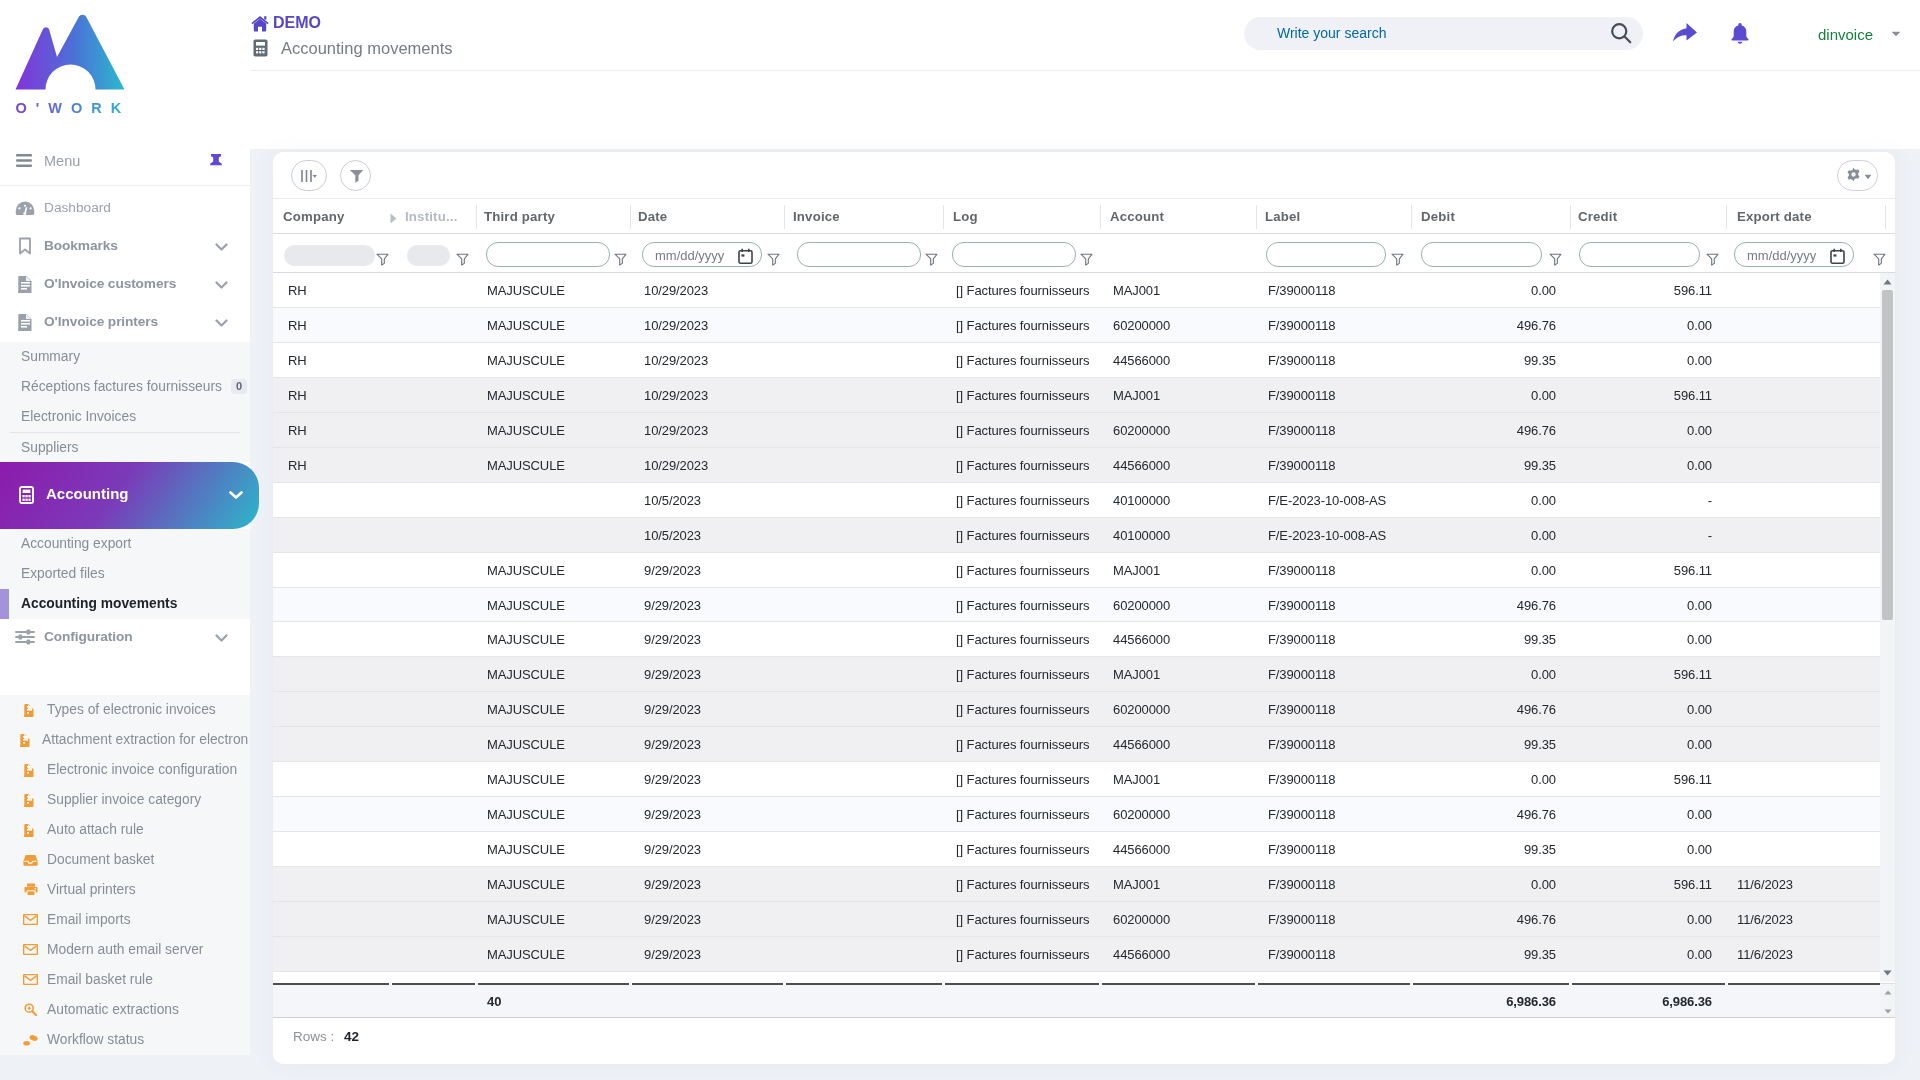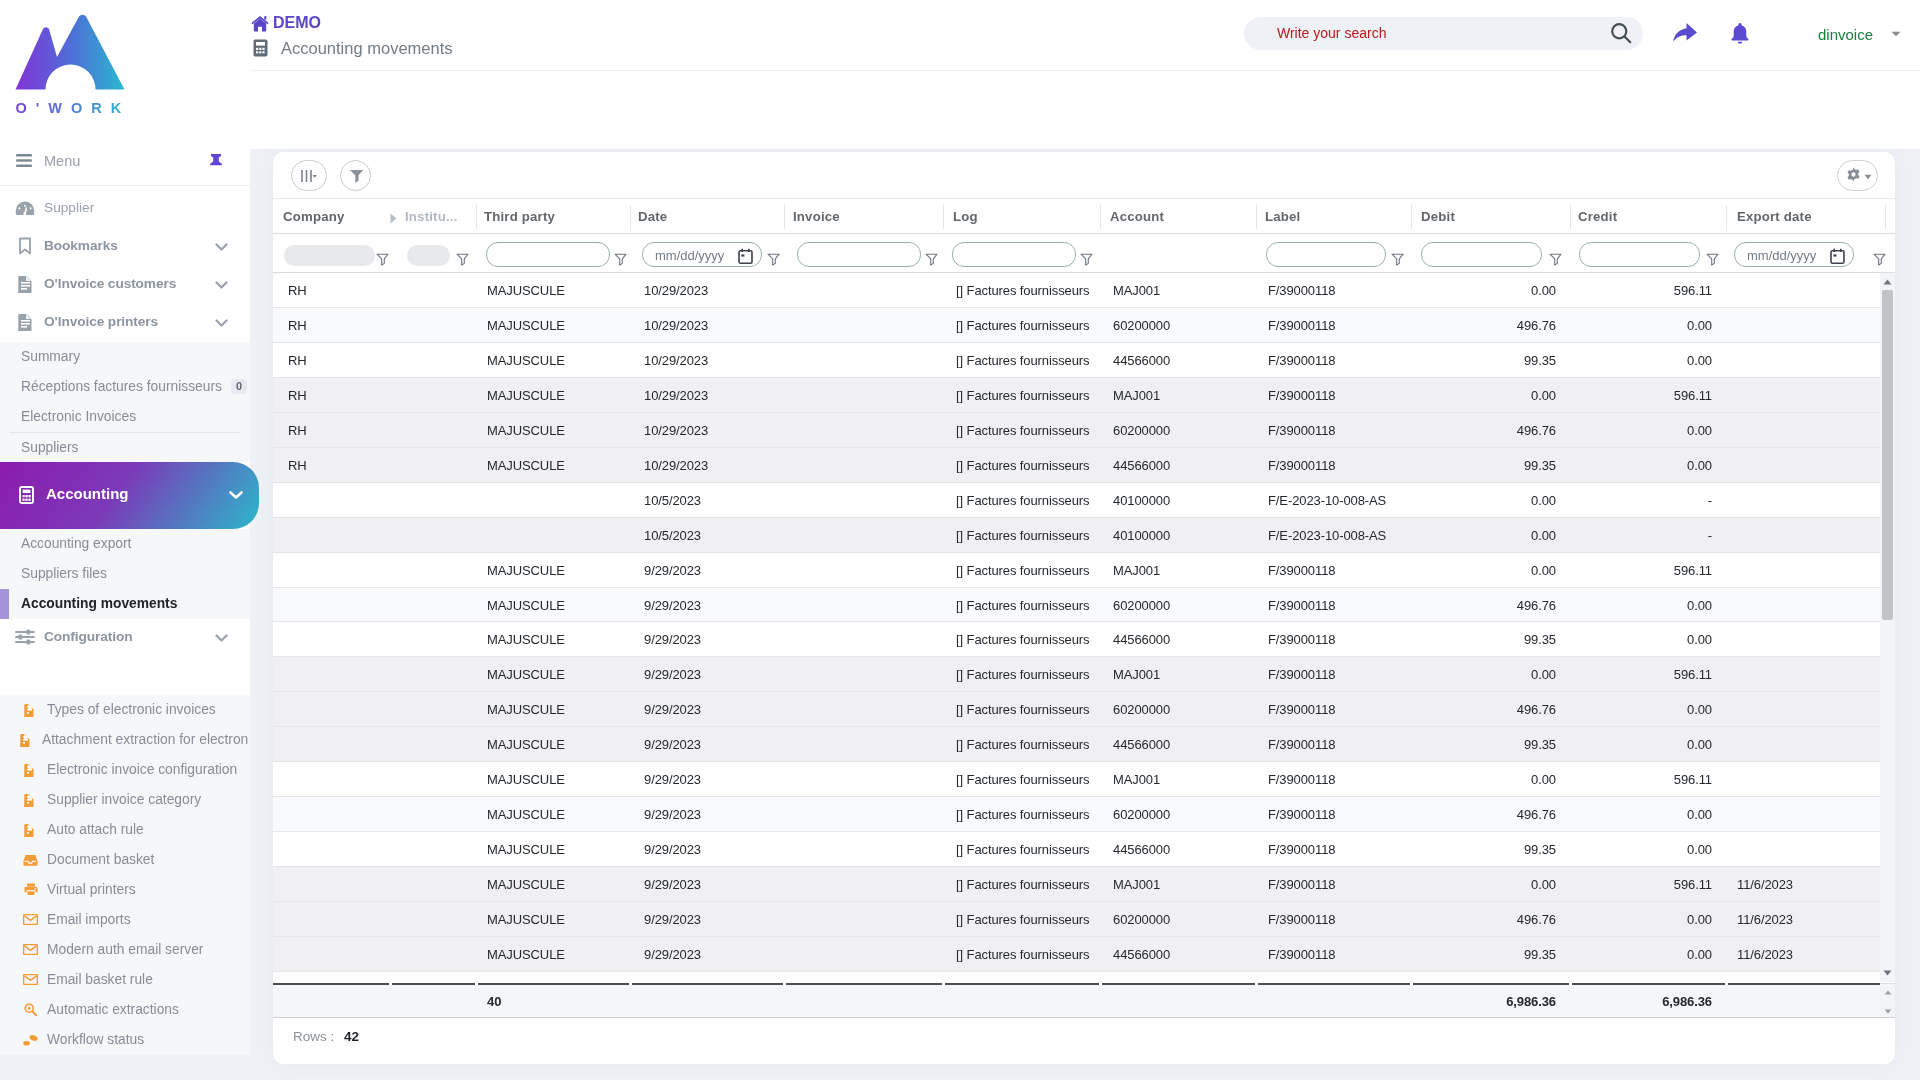--- a/index.html
+++ b/index.html
@@ -4,21 +4,21 @@
 * { margin:0; padding:0; box-sizing:border-box; }
 svg { display:block; }
 html,body { width:1920px; height:1080px; overflow:hidden; font-family:"Liberation Sans", sans-serif; background:#eef1f6; }
 .abs { position:absolute; }
 
 .topwhite { position:absolute; left:250px; top:0; width:1670px; height:149px; background:#fff; }
 .bcline { position:absolute; left:250px; top:70px; width:1670px; height:1px; background:#eceef1; }
 .demo { position:absolute; left:273px; top:14px; font-size:16px; font-weight:bold; color:#5846c6; }
 .bcrumb2 { position:absolute; left:281px; top:39px; font-size:16.5px; color:#757d84; }
 .search { position:absolute; left:1244px; top:17px; width:399px; height:33px; background:#f0f1f7; border-radius:17px; }
-.search span { position:absolute; left:33px; top:8px; font-size:14px; color:#b91c1c; }
+.search span { position:absolute; left:33px; top:8px; font-size:14px; color:#0369a1; }
 
 .sidebar { position:absolute; left:0; top:0; width:250px; height:792px; background:#fff; z-index:2; }
 .menurow { position:absolute; top:140px; left:0; width:250px; height:46px; border-bottom:1px solid #eceef1; }
 .menulbl { position:absolute; left:44px; top:13px; font-size:14.5px; color:#9aa1ab; }
 .nav { position:absolute; left:0; width:250px; height:38px; }
 .nicon { position:absolute; left:14px; top:9px; width:22px; }
 .nicon svg { margin:0 auto; }
 .navlbl { position:absolute; left:44px; top:10px; font-size:13.7px; letter-spacing:-0.1px; font-weight:bold; color:#8c95a0; }
 .navlbl.reg { font-weight:normal; color:#9aa2ad; letter-spacing:0; }
 .chev { position:absolute; left:215px; top:15px; }
@@ -155,21 +155,21 @@
       <span class="nicon">
         <svg width="22" height="20" viewBox="0 0 22 20" style="">
           <path d="M11 2.6 a9.2 9.2 0 0 1 9.2 9.2 v2.6 a1.6 1.6 0 0 1 -1.6 1.6 H3.4 a1.6 1.6 0 0 1 -1.6 -1.6 v-2.6 A9.2 9.2 0 0 1 11 2.6 z" fill="#99a1ab"></path>
 <circle cx="5.4" cy="9.4" r="1.05" fill="#fff"></circle>
           <circle cx="11" cy="6.8" r="1.05" fill="#fff"></circle>
           <circle cx="16.6" cy="9.4" r="1.05" fill="#fff"></circle>
 <path d="M9.9 15 l2-7 1.3 .45 -1.4 6.9 z" fill="#fff"></path>
           <circle cx="10.8" cy="14.4" r="1.5" fill="#fff"></circle>
         </svg>
       </span>
-      <span class="navlbl reg">Supplier</span>
+      <span class="navlbl reg">Dashboard</span>
     </div>
     <div class="nav" style="top:228px">
       <span class="nicon">
         <svg width="16" height="18" viewBox="0 0 16 18" style="">
           <path d="M3 1.5 h10 v15 l-5 -4 -5 4 z" fill="none" stroke="#99a1ab" stroke-width="1.8" stroke-linejoin="round"></path>
         </svg>
       </span>
       <span class="navlbl">Bookmarks</span>
       <span class="chev">
         <svg width="13" height="8" viewBox="0 0 13 8" style="">
@@ -235,21 +235,21 @@
       </span>
     <span class="t">Accounting</span>
     <span class="abs" style="left:229px;top:29px">
         <svg width="14" height="8" viewBox="0 0 14 8" style="">
           <polyline points="1.5,1.5 7.0,6.5 12.5,1.5" fill="none" stroke="#fff" stroke-width="2.6" stroke-linecap="round" stroke-linejoin="round"></polyline>
         </svg>
       </span>
   </div>
   <div class="panel" style="top:529px;height:90px">
       <div class="sub" style="top:0px">Accounting export</div>
-      <div class="sub" style="top:30px">Suppliers files</div>
+      <div class="sub" style="top:30px">Exported files</div>
       <div class="sub active" style="top:60px">Accounting movements</div>
       <div class="activebar"></div>
     </div>
   <div class="nav" style="top:619px">
       <span class="nicon">
         <svg width="20" height="18" viewBox="0 0 20 18" style="">
           <g stroke="#99a1ab" stroke-width="1.9" stroke-linecap="round">
 <line x1="1" y1="4" x2="19" y2="4"></line>
             <line x1="1" y1="9" x2="19" y2="9"></line>
             <line x1="1" y1="14" x2="19" y2="14"></line>

